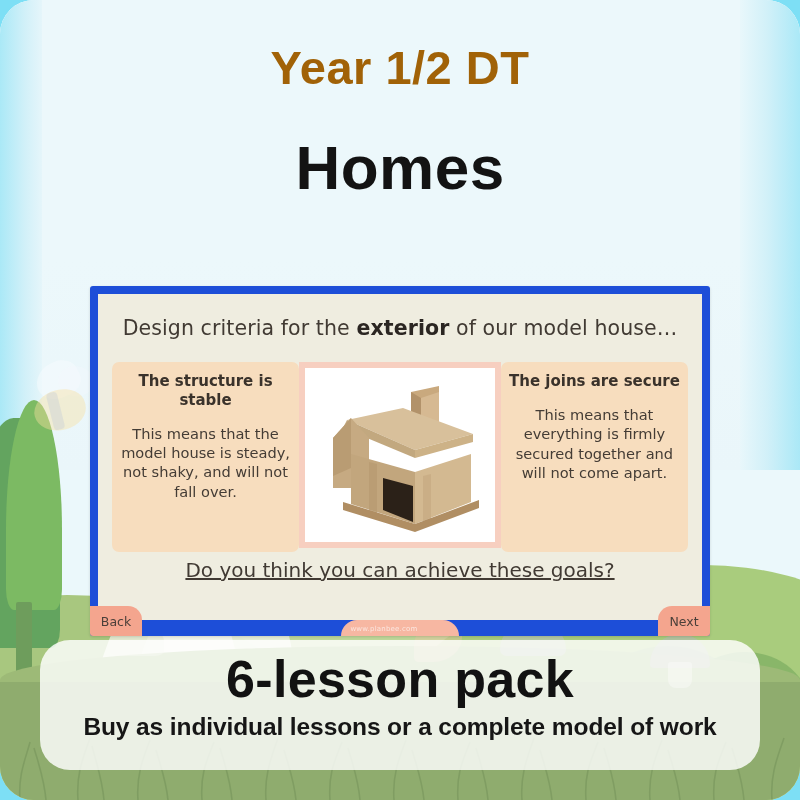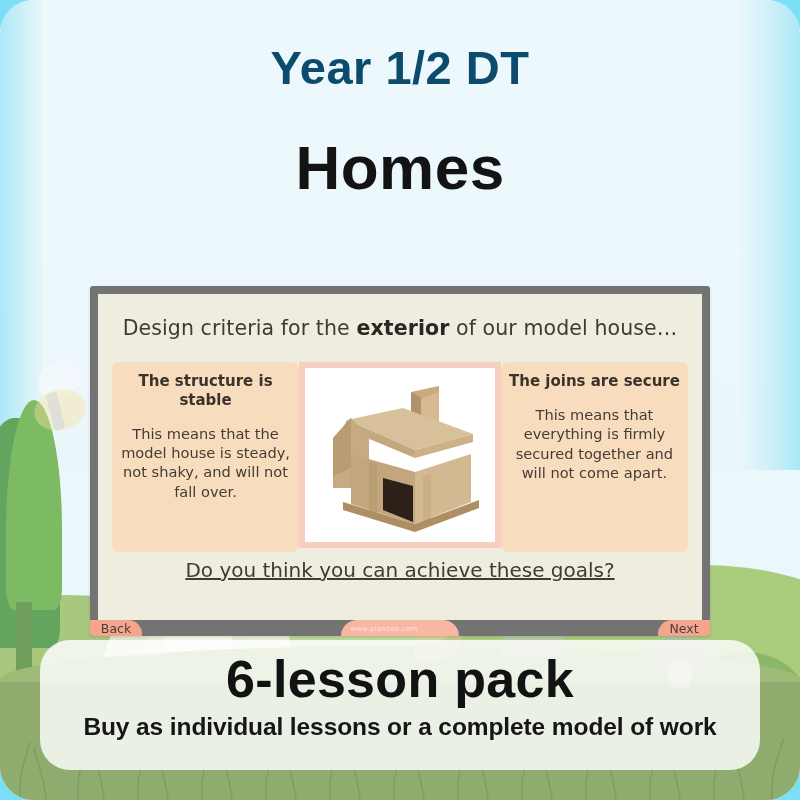--- a/index.html
+++ b/index.html
@@ -156,37 +156,37 @@
   }
 
   
   .header {
     position:absolute; left:0; top:0; width:800px; z-index:6;
     text-align:center;
   }
   .eyebrow {
     margin-top:44px;
     font-size:47px; font-weight:bold;
-    color:#0c4a6e;
+    color:#a16207;
     letter-spacing:.5px;
     line-height:1;
   }
   .main-title {
     margin-top:46px;
     font-size:62px; font-weight:bold;
     color:#131313;
     letter-spacing:.5px;
     line-height:1;
   }
 
   
   .slide {
     position:absolute; left:90px; top:286px;
     width:620px; height:350px;
-    background:#737373;
+    background:#1d4ed8;
     border-radius:3px;
     box-shadow:0 1px 3px rgba(0,0,0,.14);
     z-index:7;
     overflow:hidden;
     font-family:"DejaVu Sans", sans-serif;
   }
   .slide-inner {
     position:absolute; left:8px; top:8px;
     width:604px; height:326px;
     background:#EFEDE0;
@@ -229,21 +229,21 @@
   .photo svg { display:block; }
 
   .slide-foot {
     position:absolute; left:0; bottom:38px; width:604px;
     text-align:center;
     font-size:20px; color:#413A33;text-decoration:underline;
   }
 
   .nav-tab {
     position:absolute; bottom:0;
-    width:52px; height:16px;
+    width:52px; height:30px;
     background:#F4A58E;
     color:#4A3F39;
     font-size:12.5px;
     display:flex; align-items:center; justify-content:center;
     z-index:3;
   }
   .nav-back { left:0; border-radius:0 14px 0 0; }
   .nav-next { right:0; border-radius:14px 0 0 0; }
 
   .watermark {

